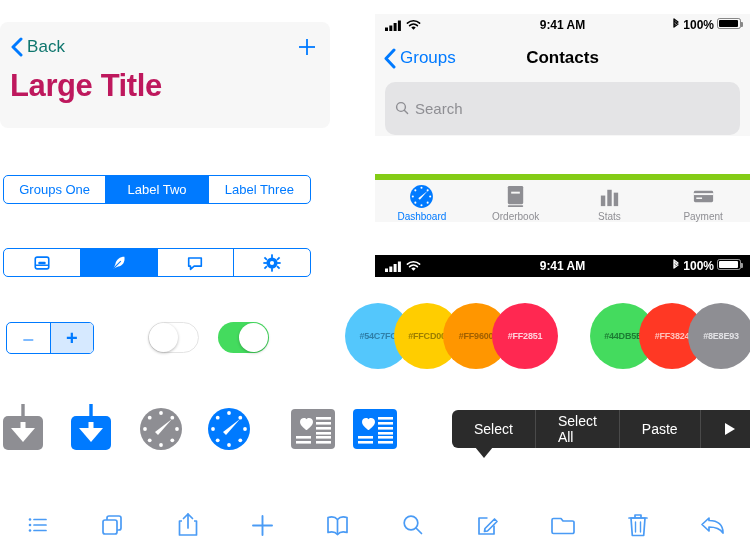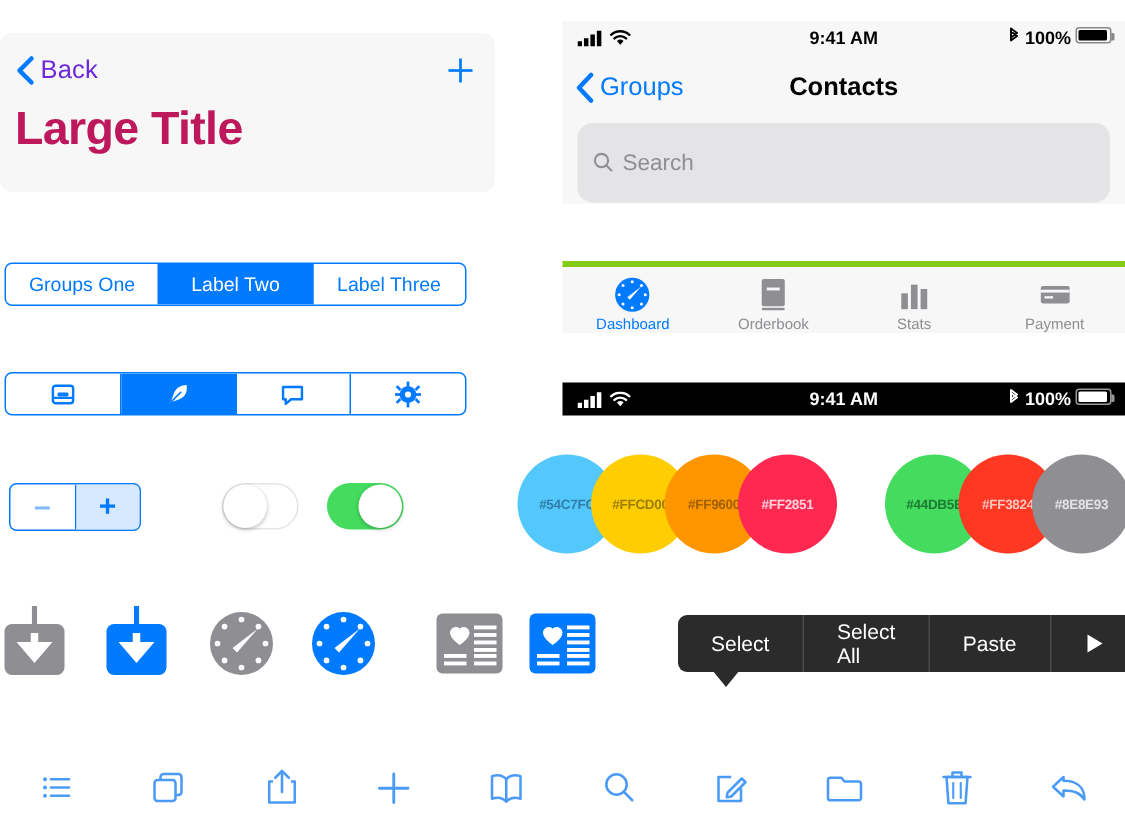--- a/index.html
+++ b/index.html
@@ -15,21 +15,21 @@
   .navcard {
     position: absolute; left: 0; top: 22px; width: 330px; height: 106px;
     background: #f7f7f7; border-radius: 8px;
   }
   .navcard .navrow {
     position: absolute; left: 10px; top: 10px; right: 12px; height: 30px;
     display: flex; align-items: center; justify-content: space-between;
   }
   .backbtn { display: flex; align-items: center; gap: 4px; color: #007aff; }
   .chev { width: 13px; height: 20px; display:block; }
-  .backlabel { font-size: 17px; color: #6d28d9; letter-spacing: .1px; }
+  .backlabel { font-size: 17px; color: #0f766e; letter-spacing: .1px; }
   .plusbtn { color: #007aff; font-size: 28px; line-height: 18px; font-weight: 300; }
   .largetitle {
     position: absolute; left: 10px; top: 46px;
     font-size: 31px; font-weight: bold; color: #be185d; letter-spacing: -0.4px;
   }
 
   
   .seg-text {
     position: absolute; left: 3px; top: 175px; width: 308px; height: 29px;
     border: 1px solid #007aff; border-radius: 5px; overflow: hidden;
@@ -134,21 +134,21 @@
   }
   .searchfield {
     width: 355px; height: 53px; background: #e4e4e6; border-radius: 10px;
     display: flex; align-items: center; gap: 6px; padding: 0 10px;
   }
   .searchfield .ph { font-size: 15px; color: #8e8e93; }
 
   .tabbar {
     position: absolute; left: 375px; top: 174px; width: 375px; height: 48px;
     background: #f7f7f7; display: flex; align-items: flex-end;
-    border-top: 4px solid #84cc16;
+    border-top: 6px solid #84cc16;
   }
   .tabbar .tab {
     flex: 1; display: flex; flex-direction: column; align-items: center; gap: 2px;
     padding-top: 5px;
   }
   .tabbar .tab .tlabel { font-size: 10px; color: #8e8e93; }
   .tabbar .tab.on .tlabel { color: #007aff; }
 
   
   .swatches { position: absolute; left: 345px; top: 303px; width: 405px; height: 70px; }

